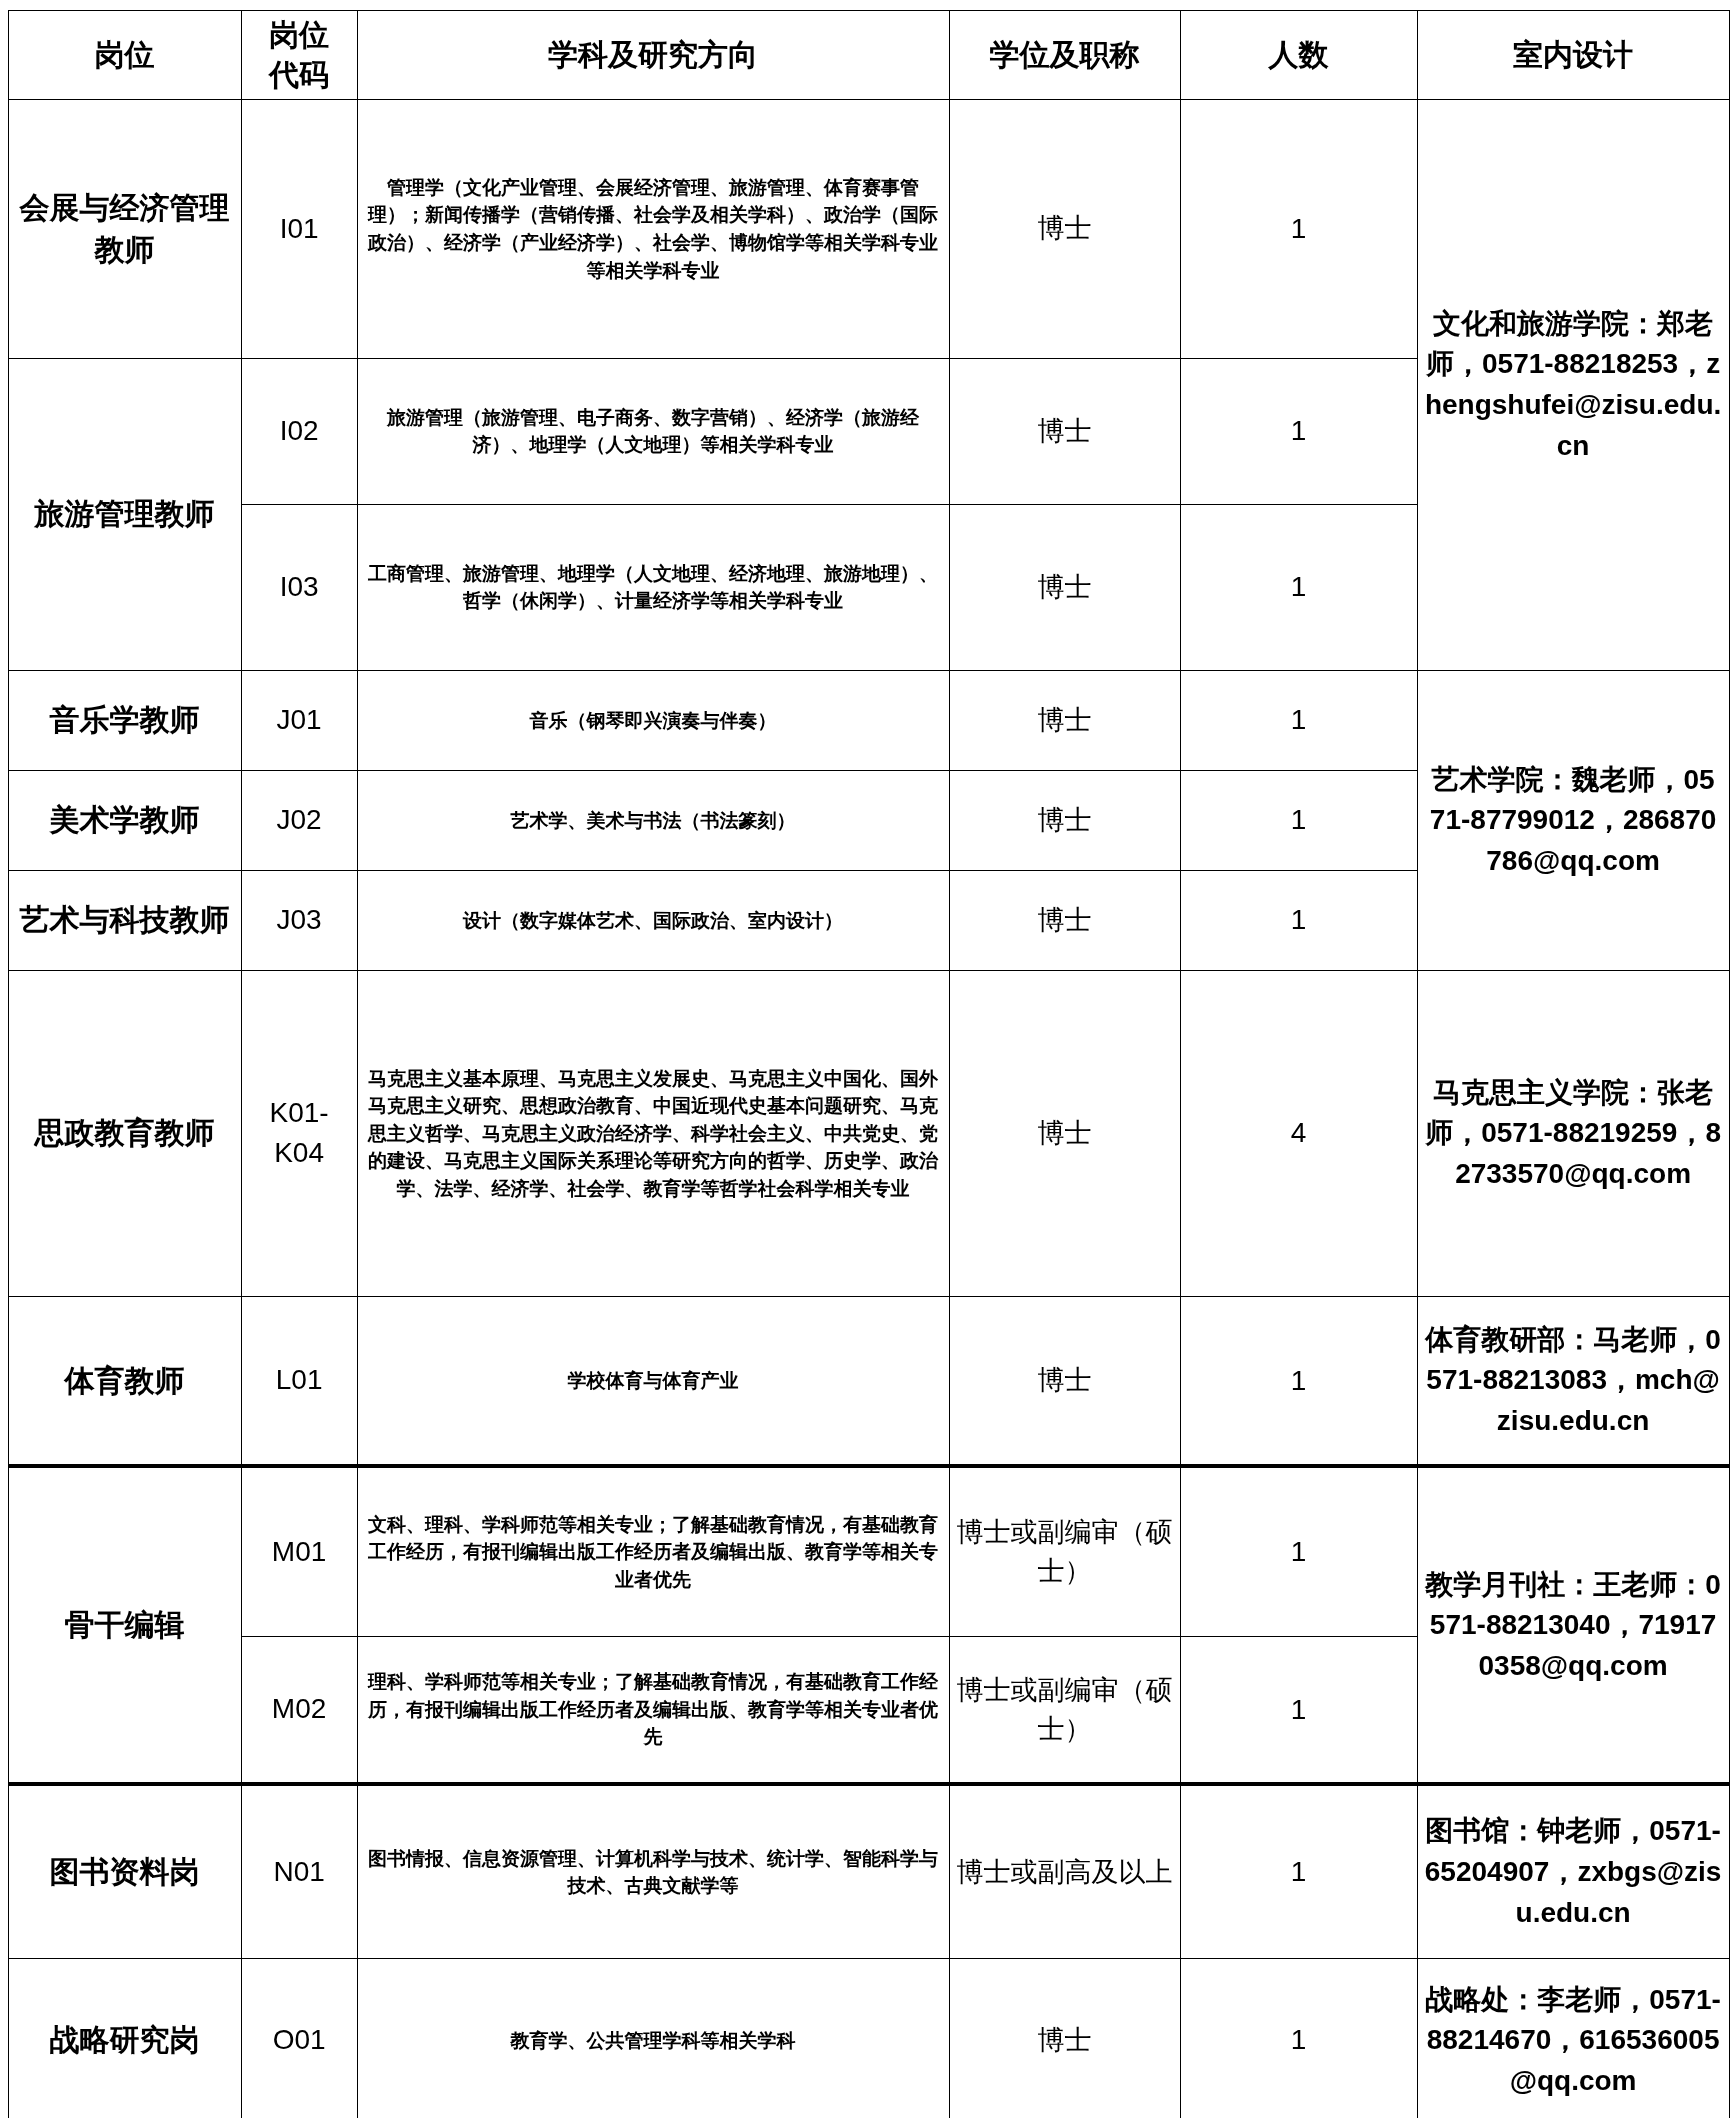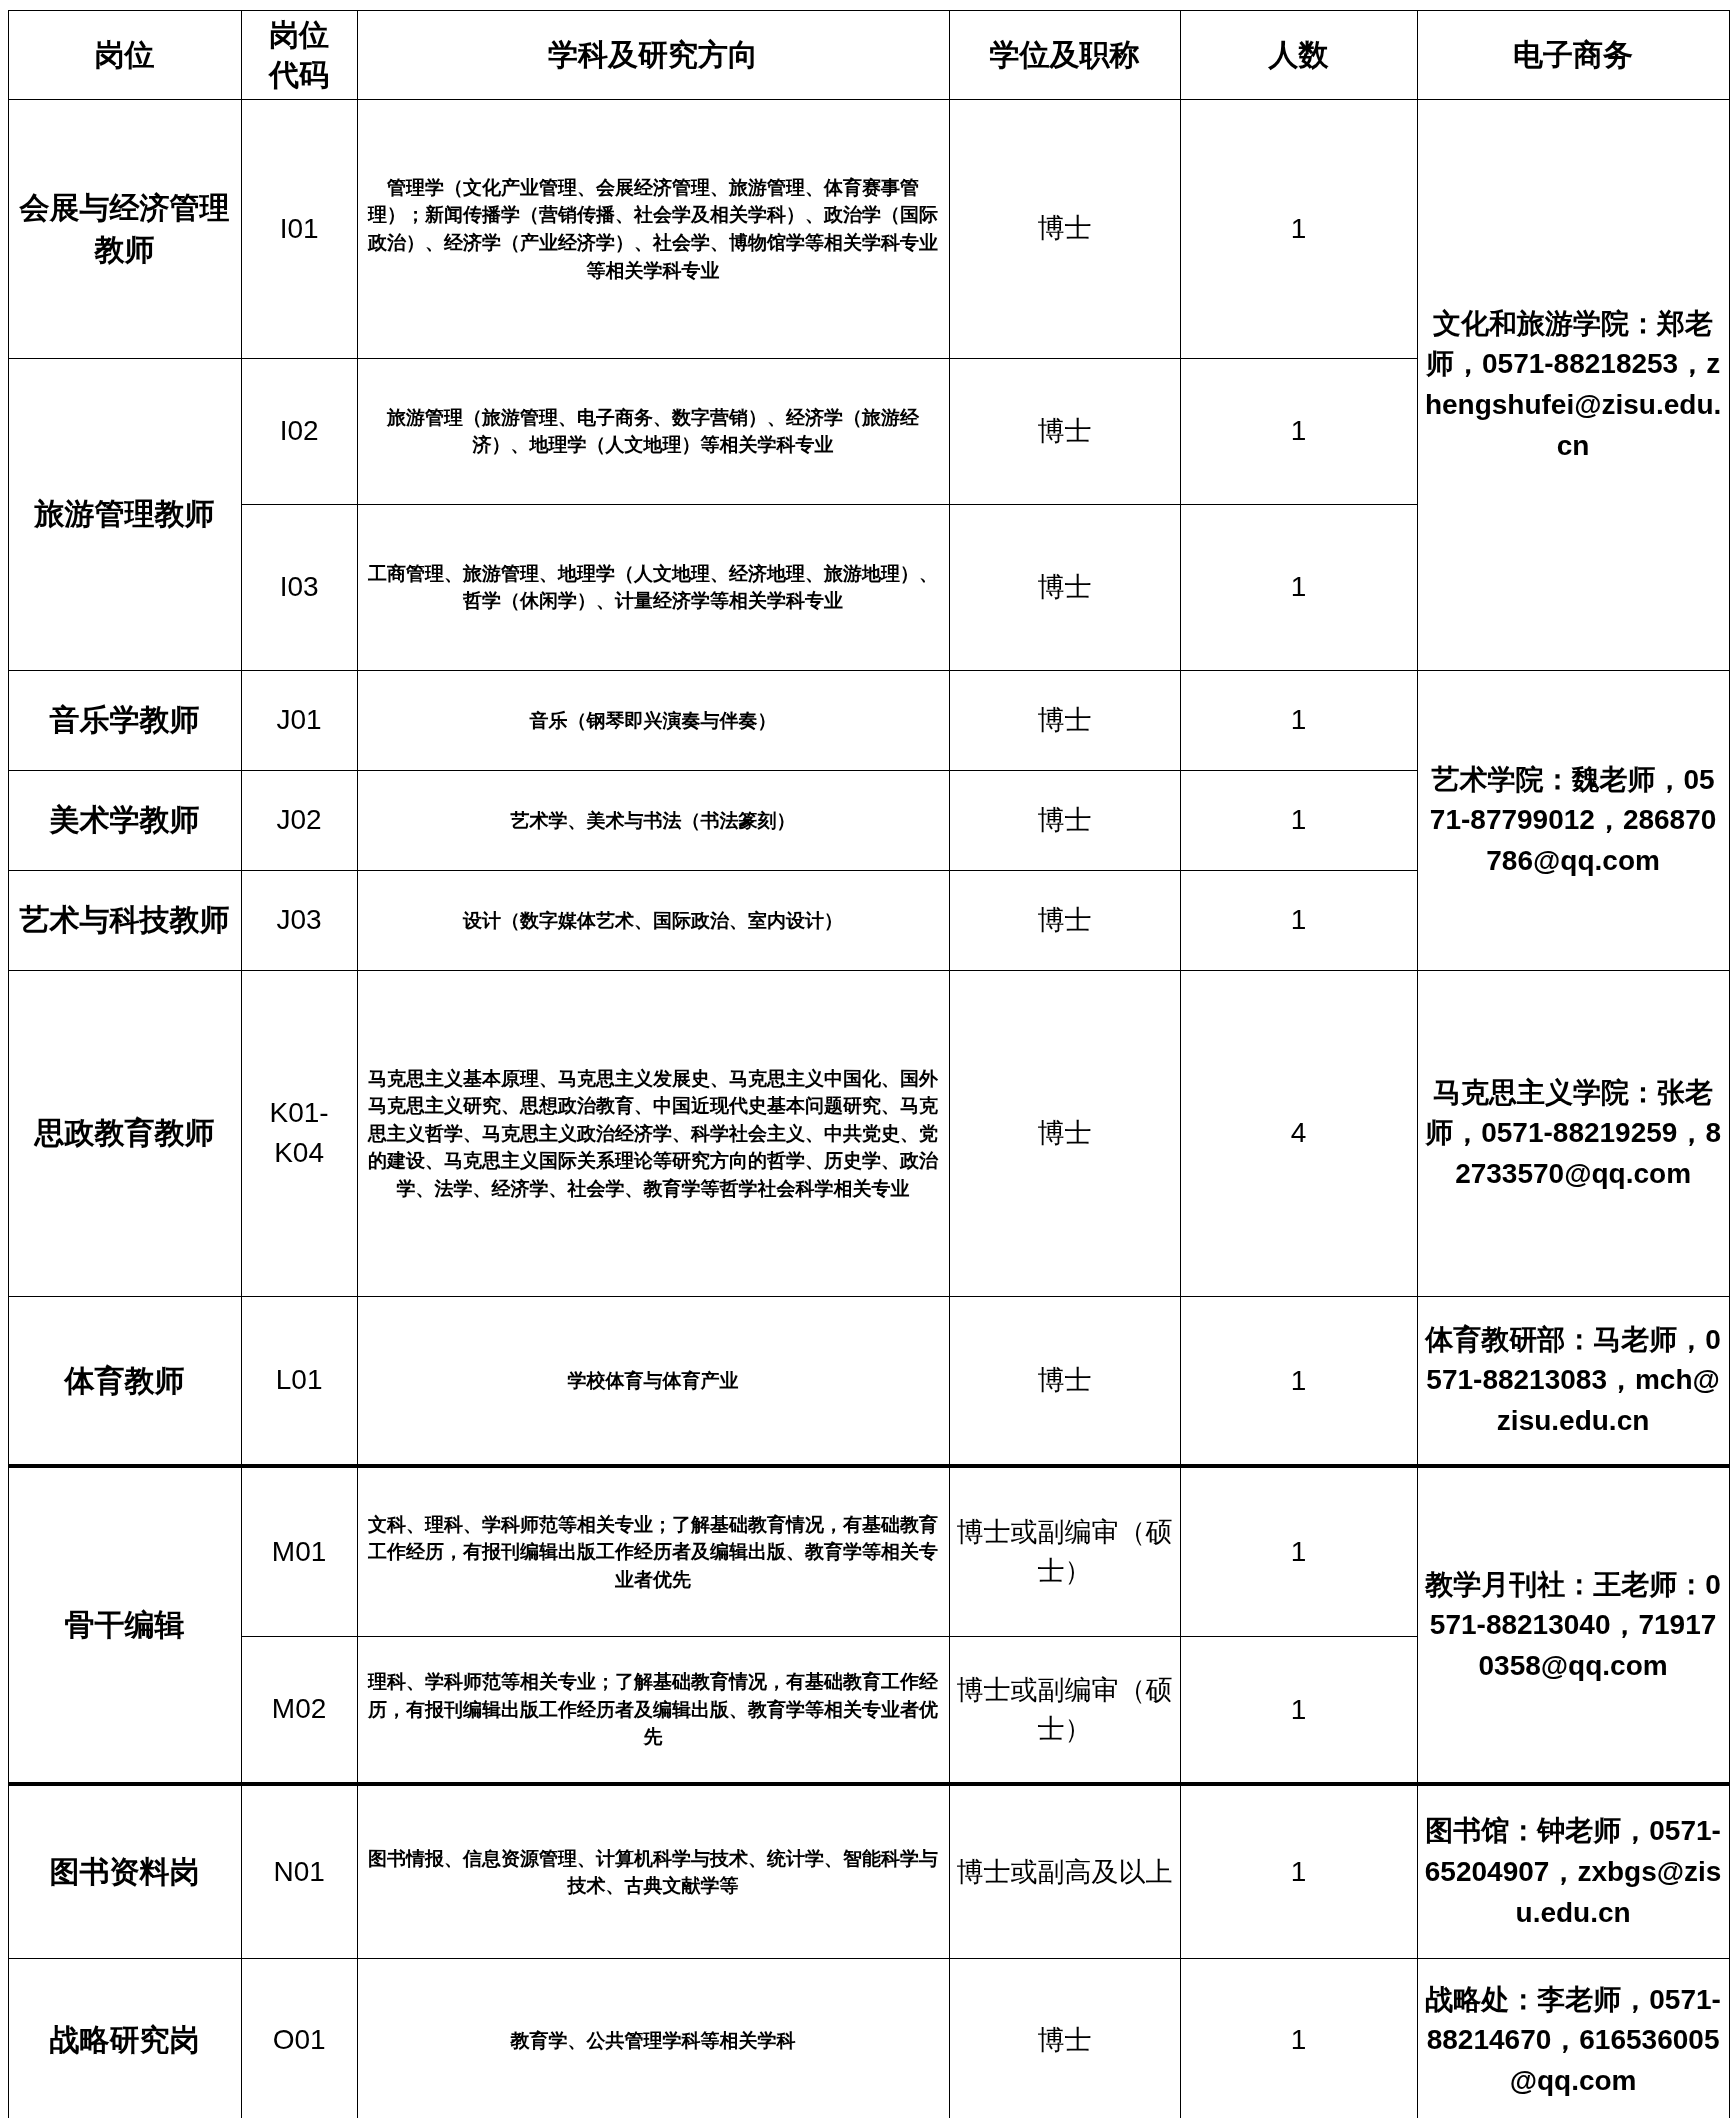--- a/index.html
+++ b/index.html
@@ -82,21 +82,21 @@
   </colgroup>
 
   <tbody>
       <tr style="height:79px">
     <th class="hdr">岗位</th>
     <th class="hdr">岗位
 代码</th>
     <th class="hdr">学科及研究方向</th>
     <th class="hdr">学位及职称</th>
     <th class="hdr">人数</th>
-    <th class="hdr">电子商务</th>
+    <th class="hdr">室内设计</th>
   </tr>
 
   <tr style="height:259px">
     <td class="pos">会展与经济管理教师</td>
     <td class="code">I01</td>
     <td class="disc">管理学（文化产业管理、会展经济管理、旅游管理、体育赛事管理）；新闻传播学（营销传播、社会学及相关学科）、政治学（国际政治）、经济学（产业经济学）、社会学、博物馆学等相关学科专业等相关学科专业</td>
     <td class="deg">博士</td>
     <td class="cnt">1</td>
     <td class="contact" rowspan="3">文化和旅游学院：郑老师，0571-88218253，zhengshufei@zisu.edu.cn</td>
   </tr>

